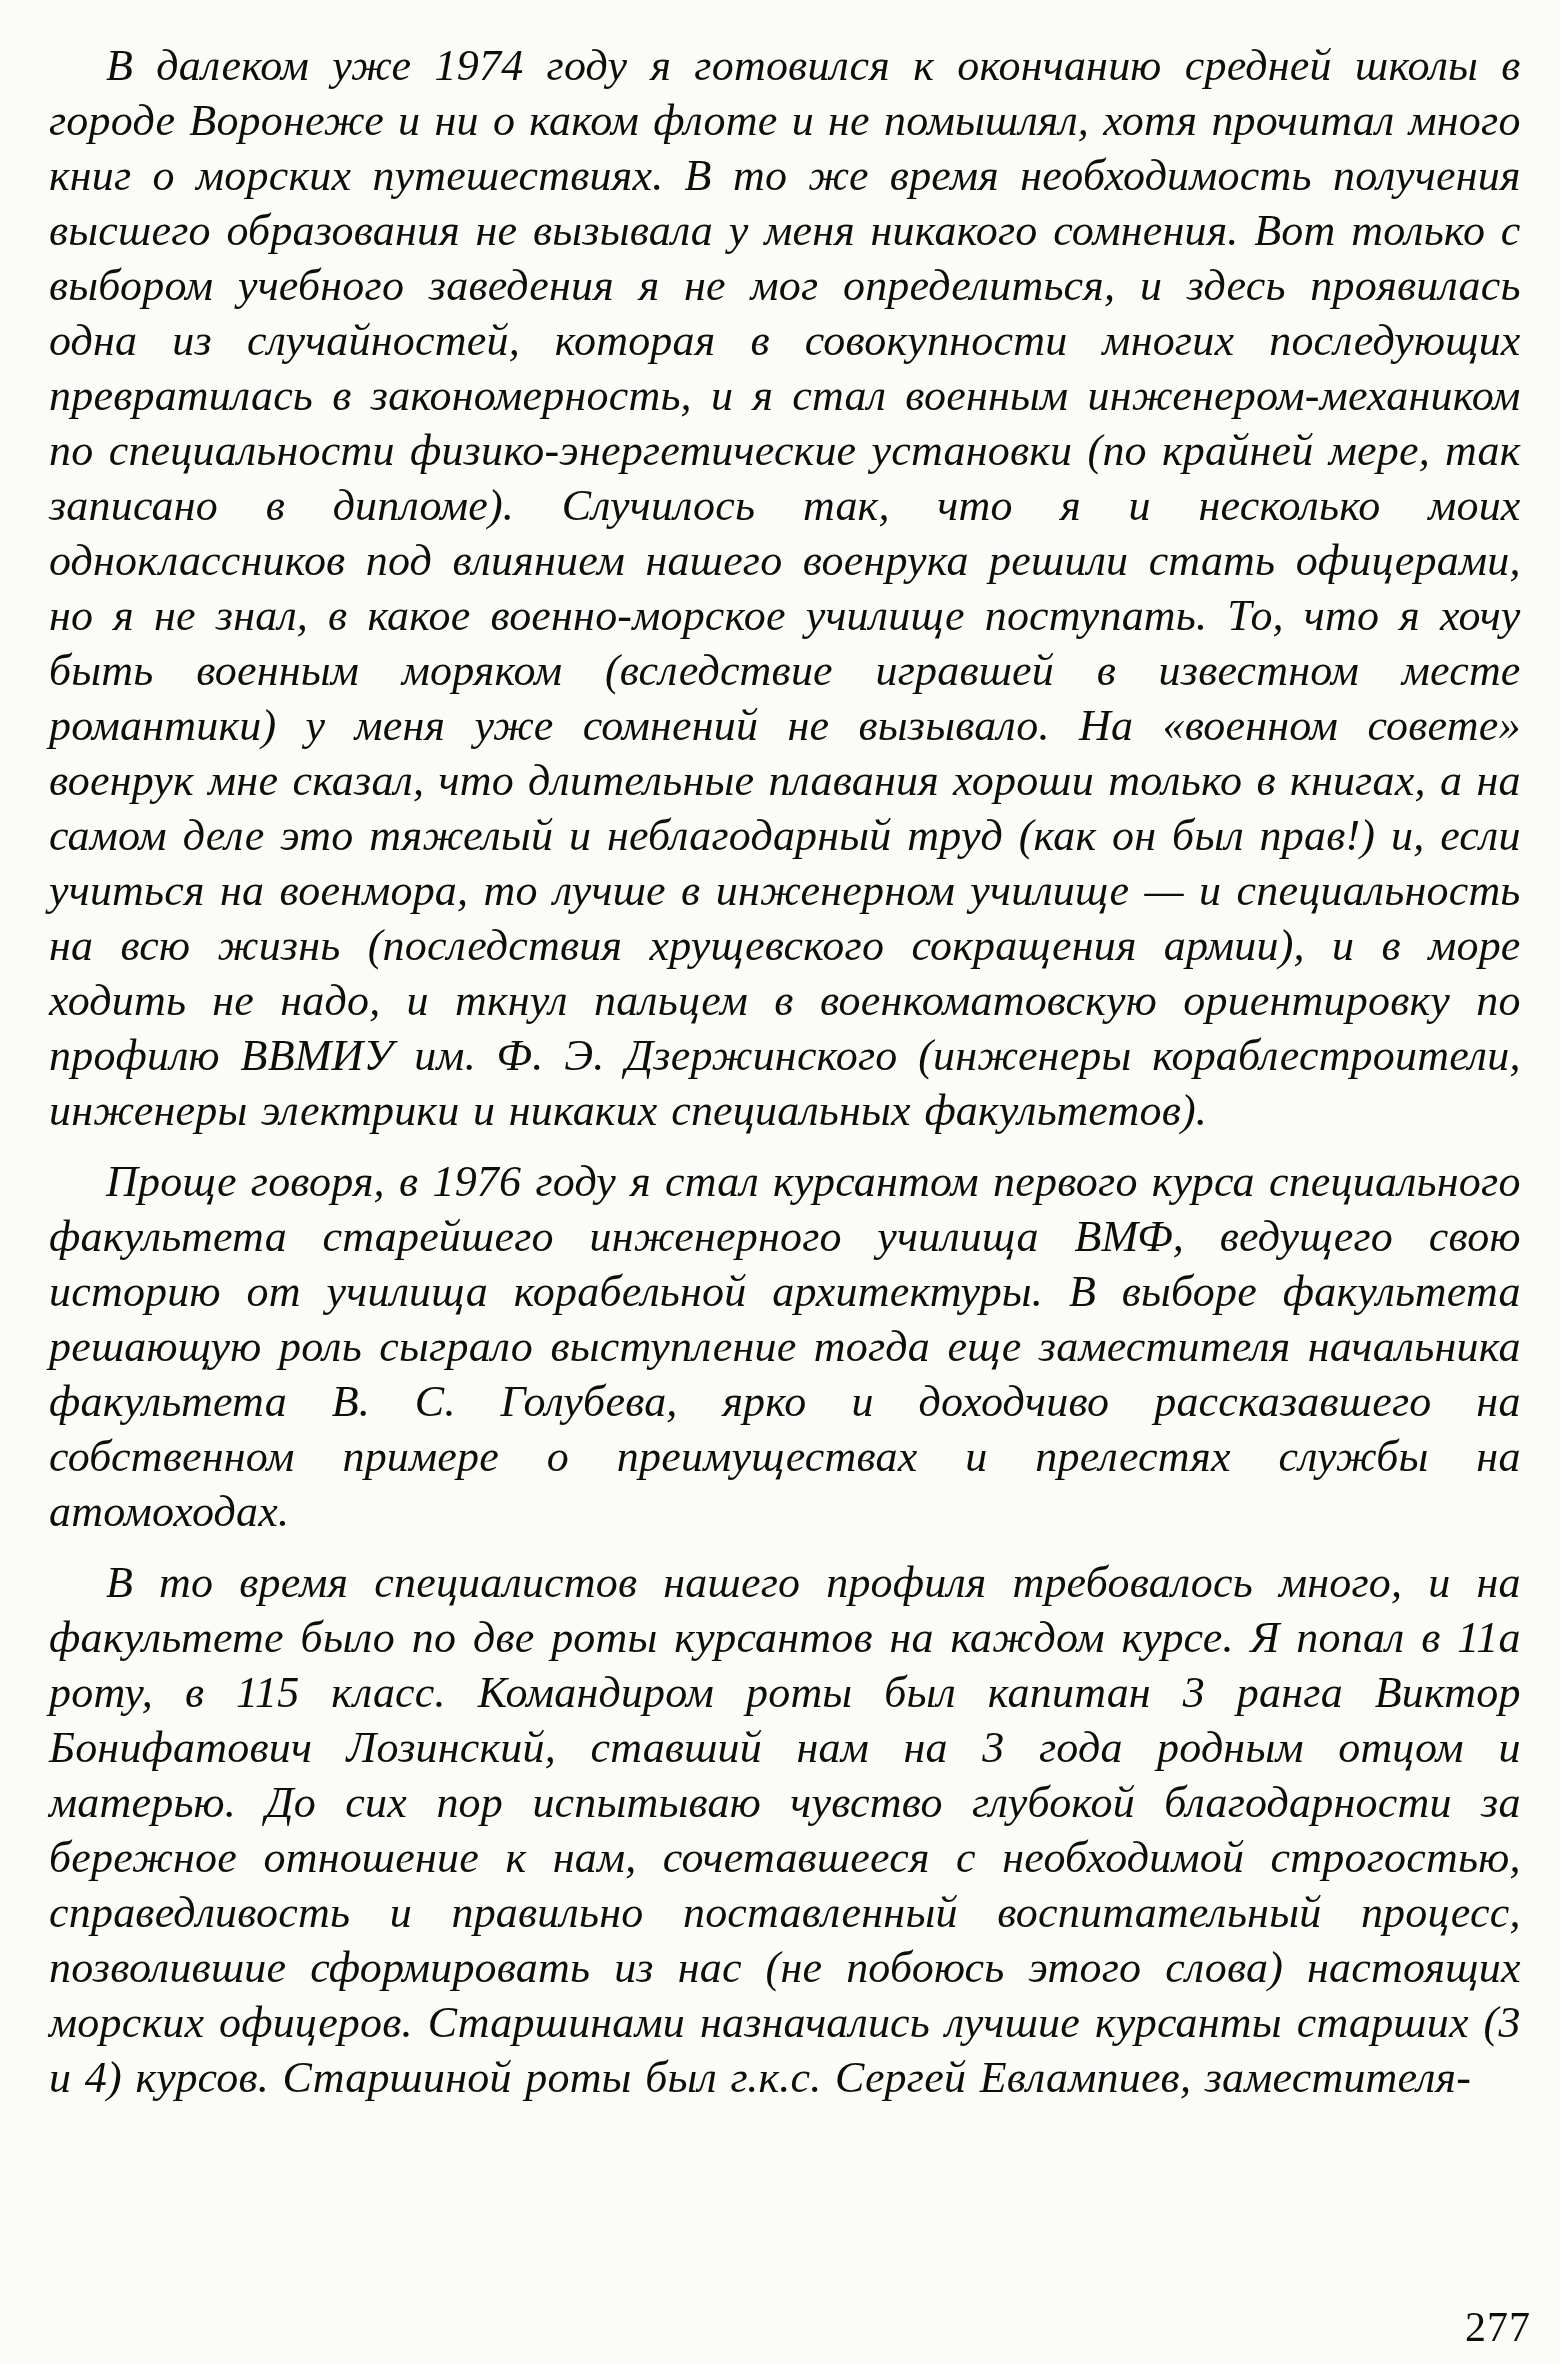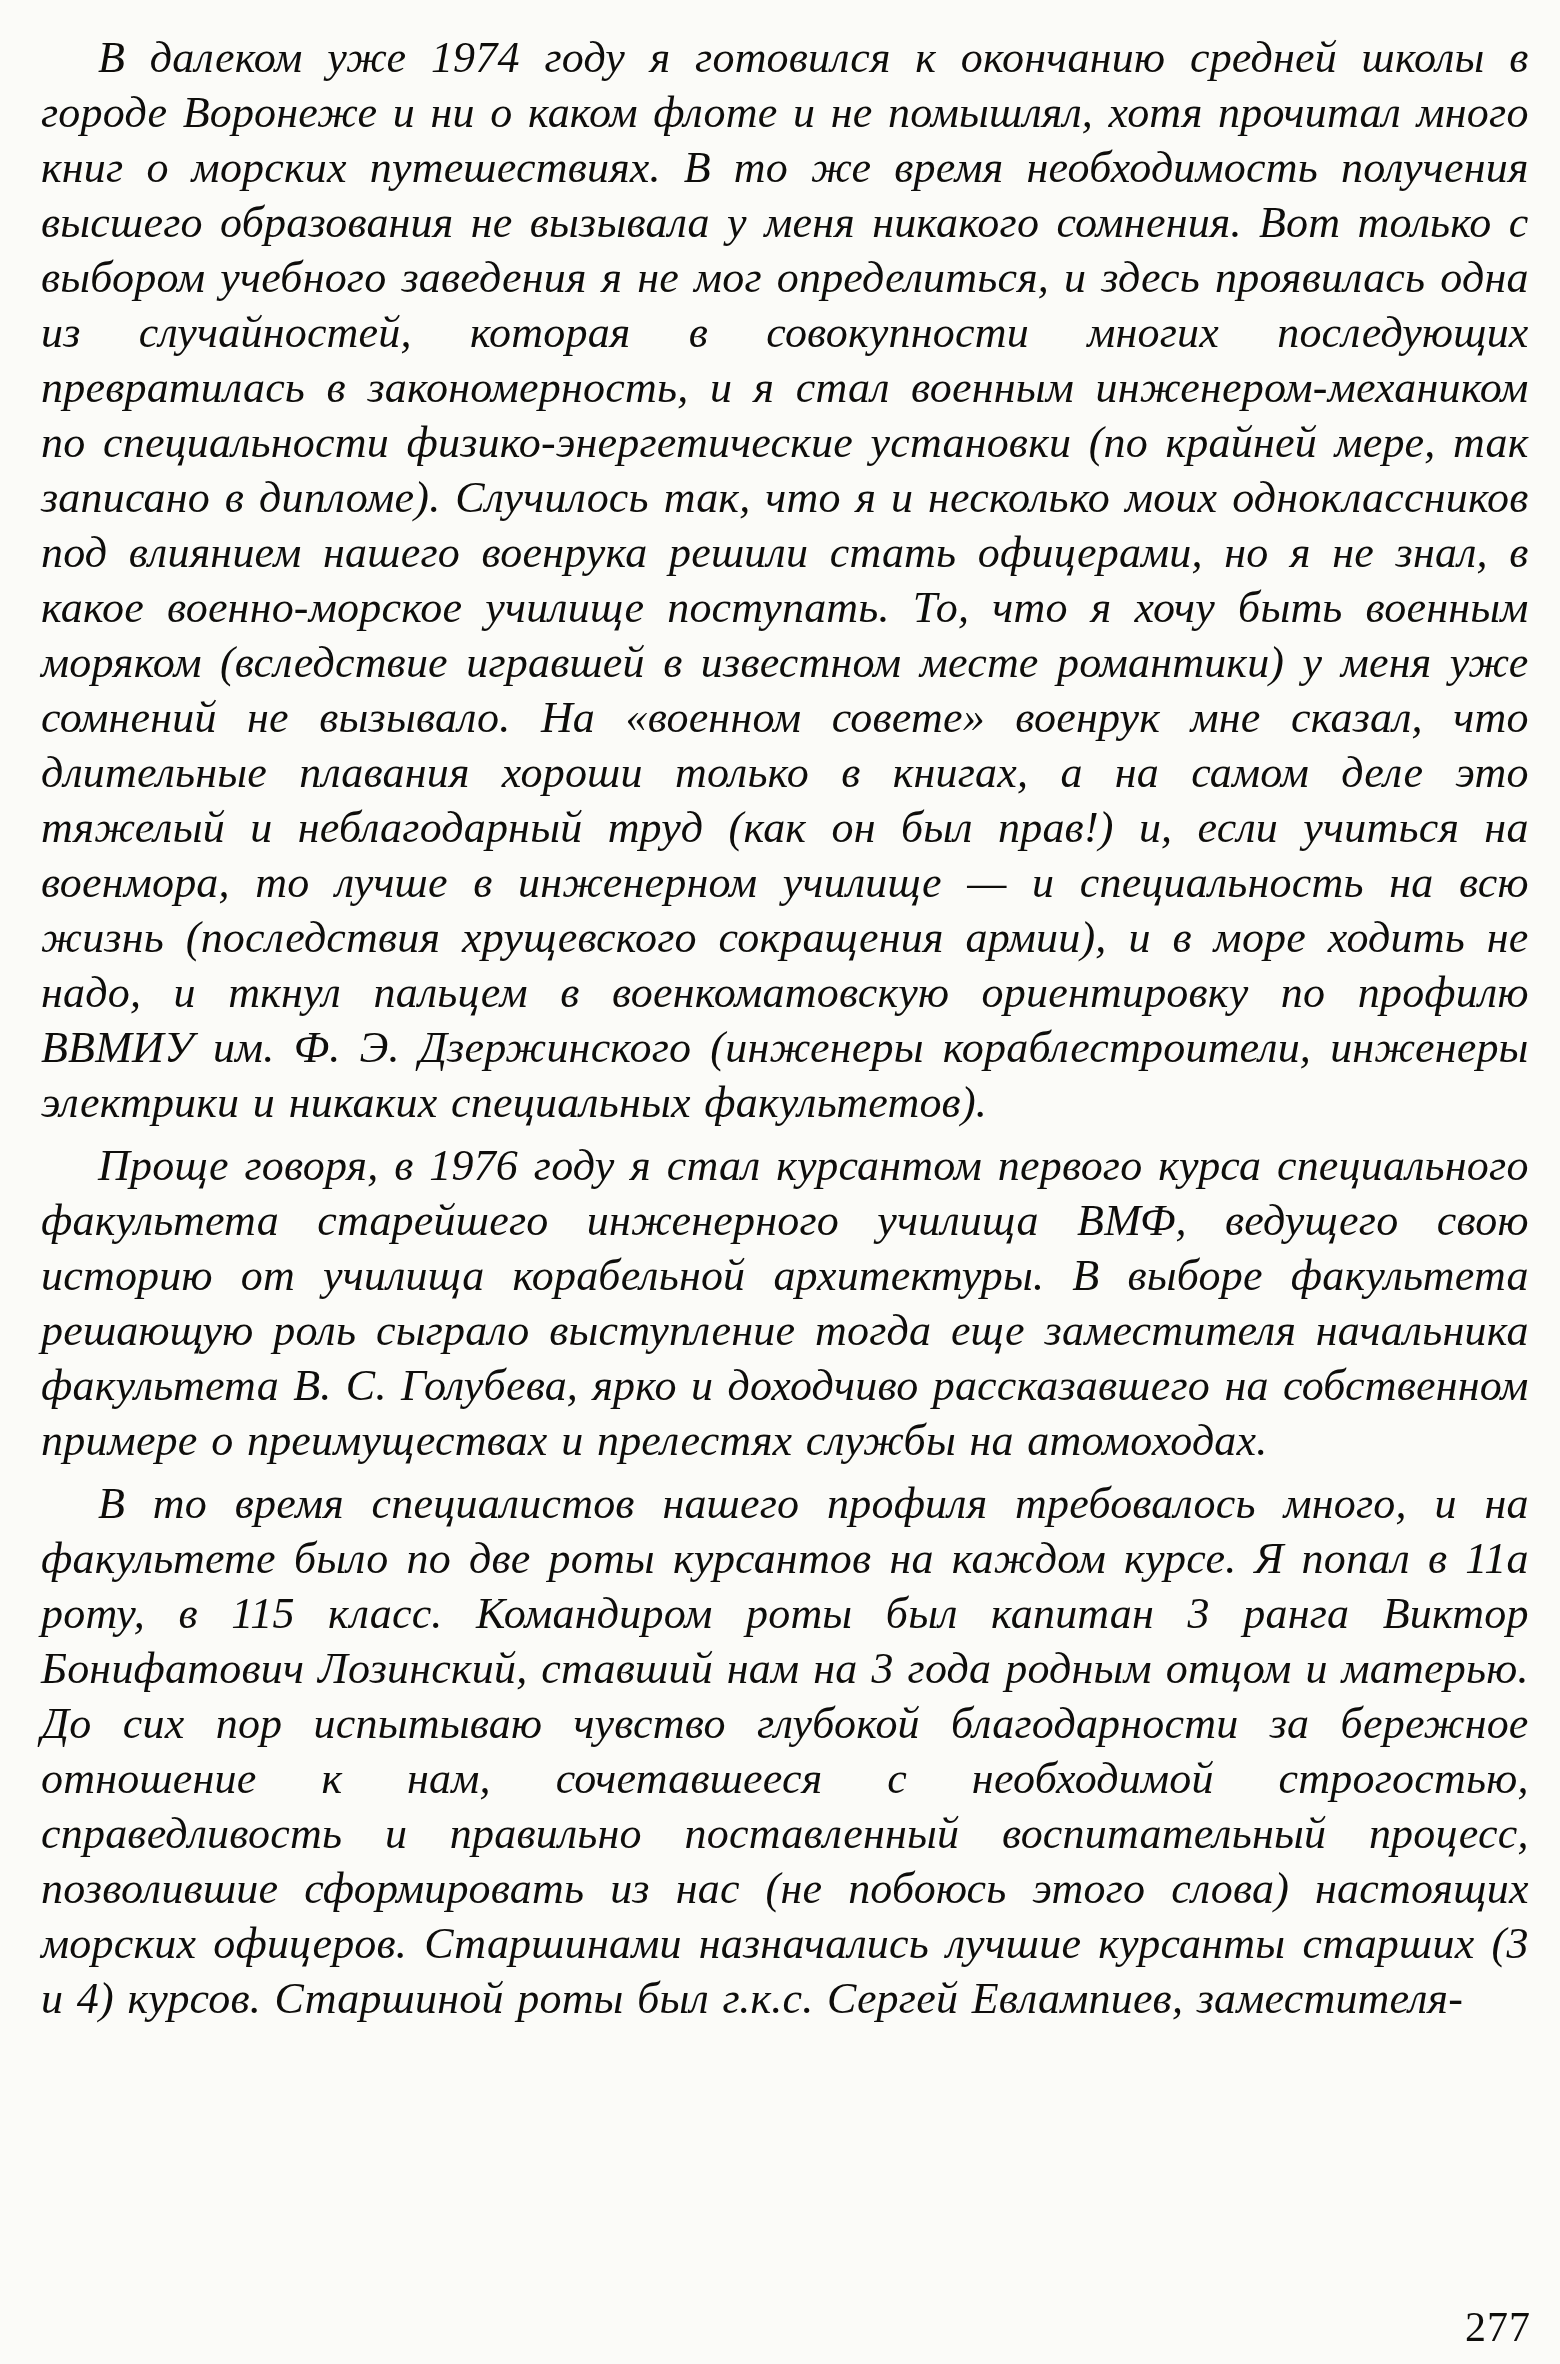--- a/index.html
+++ b/index.html
@@ -26,21 +26,21 @@
     font-style: italic;
     font-size: 44px;
     line-height: 55px;
     text-align: justify;
     letter-spacing: 0.2px;
     word-spacing: 2.4px;
     hyphens: auto;
     -webkit-hyphens: auto;
   }
   .text-block p {
-    margin: 8px;
+    margin: 16px;
     padding: 0;
     text-indent: 57px;
   }
   .page-number {
     position: absolute;
     right: 29px;
     bottom: 13.7px;
     font-style: normal;
     font-size: 42px;
     letter-spacing: 1px;

